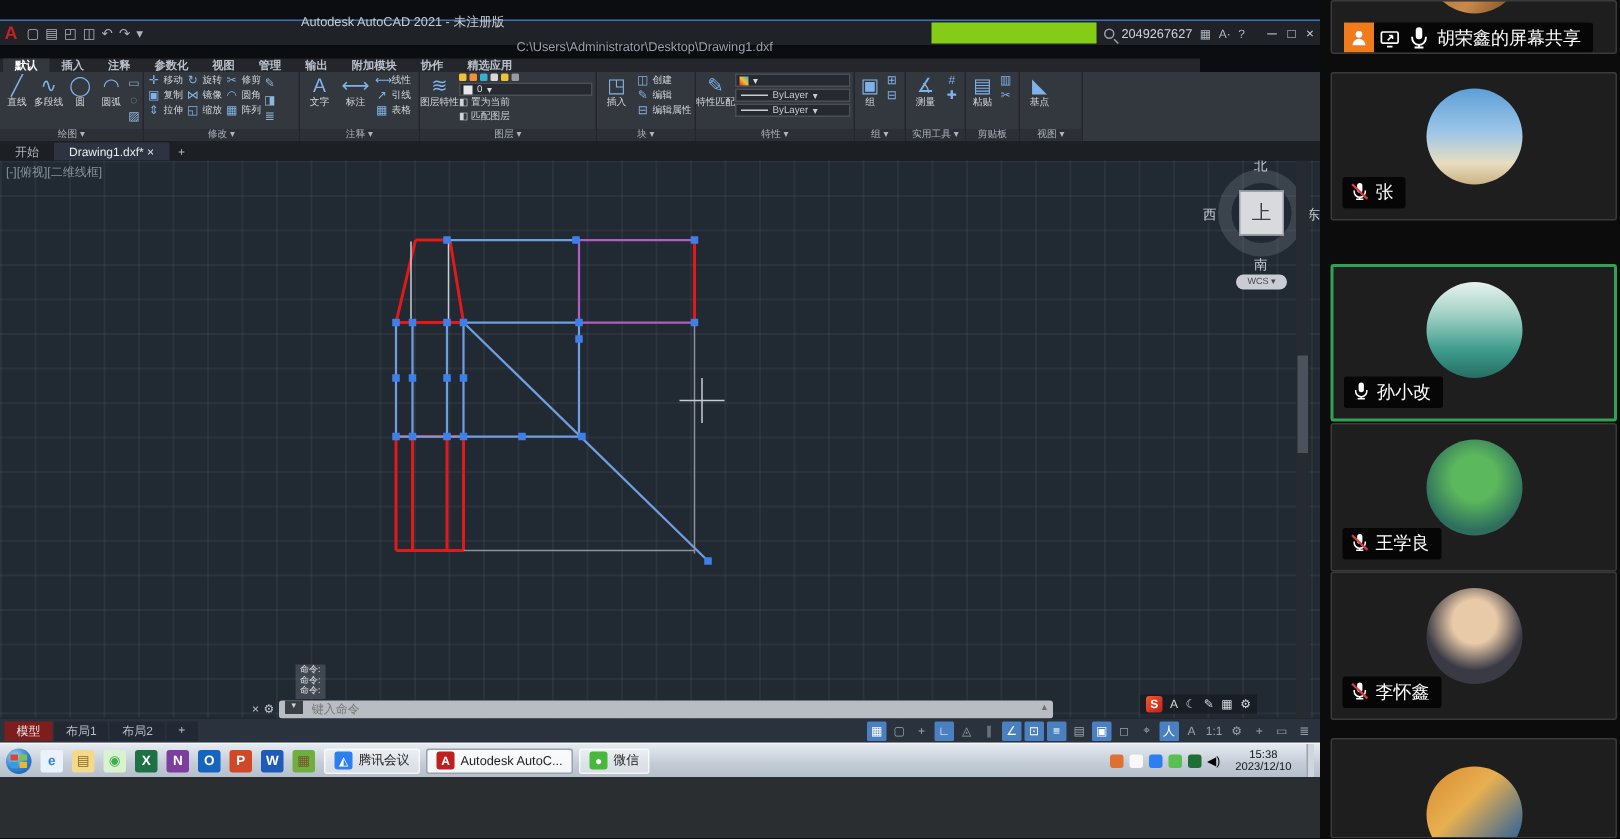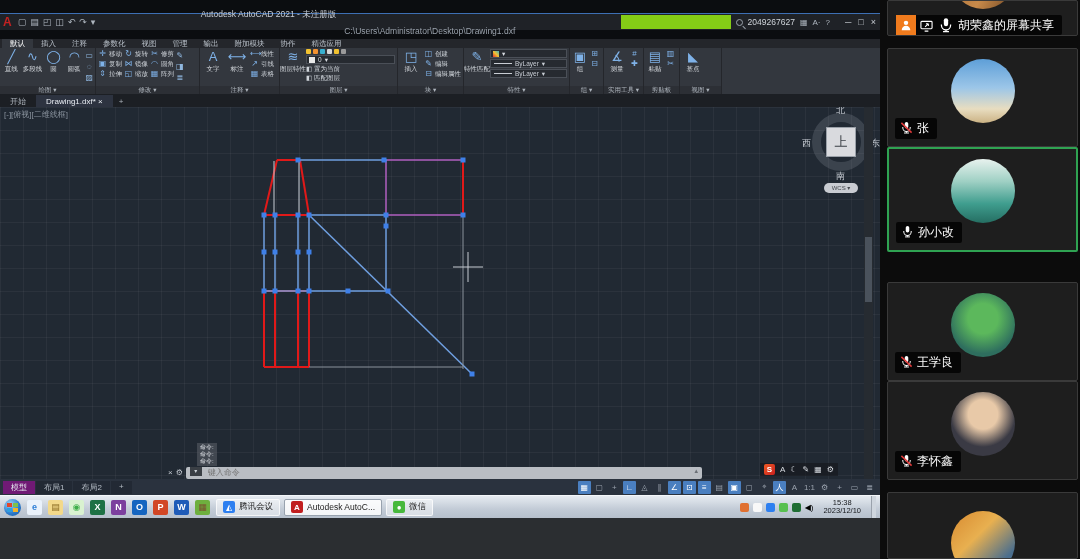--- a/index.html
+++ b/index.html
@@ -14,21 +14,21 @@
   #title-center{flex:1;display:flex;justify-content:center;gap:8px;white-space:nowrap;overflow:hidden;}
   #title-center .tpath{color:#9aa2ac;margin-top:17px;}
   .tb-right{display:flex;align-items:center;gap:5px;margin-right:4px;}
   .searchbox{width:110px;height:11px;background:#2b2f36;border:7px solid #84cc16;color:#9aa2ac;font-size:7.5px;padding:0 3px;}
   .mag{width:7px;height:7px;border:1.4px solid #9aa2ac;border-radius:50%;position:relative;display:inline-block;}
   .mag:after{content:"";position:absolute;width:4px;height:1.4px;background:#9aa2ac;transform:rotate(45deg);left:5px;top:7px;}
   .acct{color:#d0d5db;}
   .winbtns{display:flex;gap:7px;margin-left:10px;color:#c8cdd4;font-size:9px;}
   #menubar{position:absolute;left:0;top:30px;width:880px;height:9px;background:#24272c;display:flex;gap:2px;padding-left:10px;color:#c4cad2;font-size:7.5px;line-height:9px;}
   .menu-item{padding:0 7px;}
-  #ribbontabs{position:absolute;left:0;top:39px;width:880px;height:9px;background:#24262b;display:flex;padding-left:2px;color:#b9c0c9;font-size:7.5px;line-height:9px;}
+  #ribbontabs{position:absolute;left:0;top:39px;width:800px;height:9px;background:#24262b;display:flex;padding-left:2px;color:#b9c0c9;font-size:7.5px;line-height:9px;font-weight:bold;}
   .rtab{padding:0 8px;}
   .rtab.active{background:#33373e;color:#fff;}
   #ribbon{position:absolute;left:0;top:48px;width:880px;height:46px;background:#33373e;display:flex;}
   .panel{height:46px;border-right:1px solid #24262b;display:flex;flex-direction:column;}
   .pbody{flex:1;display:flex;padding:1px 2px 0 2px;gap:2px;overflow:hidden;}
   .plabel{height:8px;text-align:center;color:#aeb5bd;font-size:6.5px;line-height:8px;background:#2c2f35;white-space:nowrap;overflow:hidden;}
   .bigbtn{display:flex;flex-direction:column;align-items:center;justify-content:flex-start;width:22px;}
   .bigbtn .ic{color:#7fb2e8;font-size:13px;line-height:16px;}
   .bigbtn .bl{color:#d4d8dd;font-size:6.5px;line-height:7px;white-space:nowrap;}
   .gridcol{display:flex;flex-direction:column;gap:1px;}
@@ -71,21 +71,21 @@
   #cmdbar input{flex:1;border:none;background:transparent;font-size:8px;color:#3a3f45;outline:none;}
   #cmdbar .scr{color:#6a6f76;font-size:7px;}
   
   #sogou{position:absolute;left:760px;top:463px;height:13px;display:flex;align-items:center;gap:5px;padding:0 4px;background:rgba(20,22,26,0.6);}
   #sogou .slogo{width:11px;height:11px;border-radius:2px;background:linear-gradient(135deg,#f05a23,#c81e1e);color:#fff;font-weight:bold;font-size:8px;text-align:center;line-height:11px;}
   #sogou span.sg{color:#d8dce2;font-size:8px;}
   
   #statusrow{position:absolute;left:0;top:479px;width:880px;height:16px;background:#2a323e;display:flex;align-items:center;}
   .ltabs{display:flex;gap:1px;margin-left:3px;}
   .ltab{padding:1px 8px;color:#b6bdc6;font-size:8px;background:#222934;}
-  .ltab.active{background:#701a75;color:#e4e8ee;}
+  .ltab.active{background:#7f1d1d;color:#e4e8ee;}
   #staticons{margin-left:auto;margin-right:4px;display:flex;gap:2px;}
   .sic{min-width:13px;height:13px;padding:0 1px;color:#9aa2ad;font-size:8px;display:flex;align-items:center;justify-content:center;border-radius:1px;}
   .sic.on{background:#4a7fc0;color:#fff;}
   
   #taskbar{position:absolute;left:0;top:495px;width:880px;height:23px;background:linear-gradient(#e6ebf1,#c2cbd6 60%,#b6c0cc);border-top:1px solid #f4f7fa;display:flex;align-items:center;gap:6px;padding:0 4px;}
   #orb{width:17px;height:17px;border-radius:50%;background:radial-gradient(circle at 35% 30%,#9ed4f5,#2f7fd0 55%,#17549e);display:grid;grid-template-columns:5px 5px;grid-template-rows:4px 4px;gap:1px;place-content:center;}
   #orb i{display:block;}
   .appic{width:15px;height:15px;border-radius:2px;font-size:9px;font-weight:bold;display:flex;align-items:center;justify-content:center;}
   .taskbtn{height:17px;display:flex;align-items:center;gap:4px;padding:0 6px;background:rgba(255,255,255,0.45);border:1px solid rgba(255,255,255,0.7);border-radius:2px;font-size:8.5px;color:#1c1c1c;white-space:nowrap;}
   .taskbtn.active{background:rgba(255,255,255,0.85);border-color:#98a2ae;}
@@ -624,21 +624,21 @@
             <span><svg width="13" height="13" viewBox="0 0 14 14">
                 <rect x="5.1" y="1" width="3.8" height="7" rx="1.9" fill="#fff"></rect>
                 <path d="M3 6.5v.8a4 4 0 0 0 8 0v-.8" fill="none" stroke="#fff" stroke-width="1.1"></path>
                 <line x1="7" y1="11.3" x2="7" y2="12.6" stroke="#fff" stroke-width="1.1"></line>
                 <line x1="4.4" y1="12.8" x2="9.6" y2="12.8" stroke="#fff" stroke-width="1.1"></line>
                 <line x1="1.5" y1="2" x2="12.5" y2="12.5" stroke="#e23b3b" stroke-width="1.6"></line>
               </svg></span>
             <span>张</span>
           </div>
         </div>
-        <div class="tile active" style="top: 147px; height: 105px;">
+        <div class="tile active" style="top: 176px; height: 105px;">
           <div class="avatar av2" style="top: 10px;"></div>
           <div class="namebar">
             <span><svg width="13" height="13" viewBox="0 0 14 14">
                 <rect x="5.1" y="1" width="3.8" height="7" rx="1.9" fill="#fff"></rect>
                 <path d="M3 6.5v.8a4 4 0 0 0 8 0v-.8" fill="none" stroke="#fff" stroke-width="1.1"></path>
                 <line x1="7" y1="11.3" x2="7" y2="12.6" stroke="#fff" stroke-width="1.1"></line>
                 <line x1="4.4" y1="12.8" x2="9.6" y2="12.8" stroke="#fff" stroke-width="1.1"></line>
               </svg></span>
             <span>孙小改</span>
           </div>

